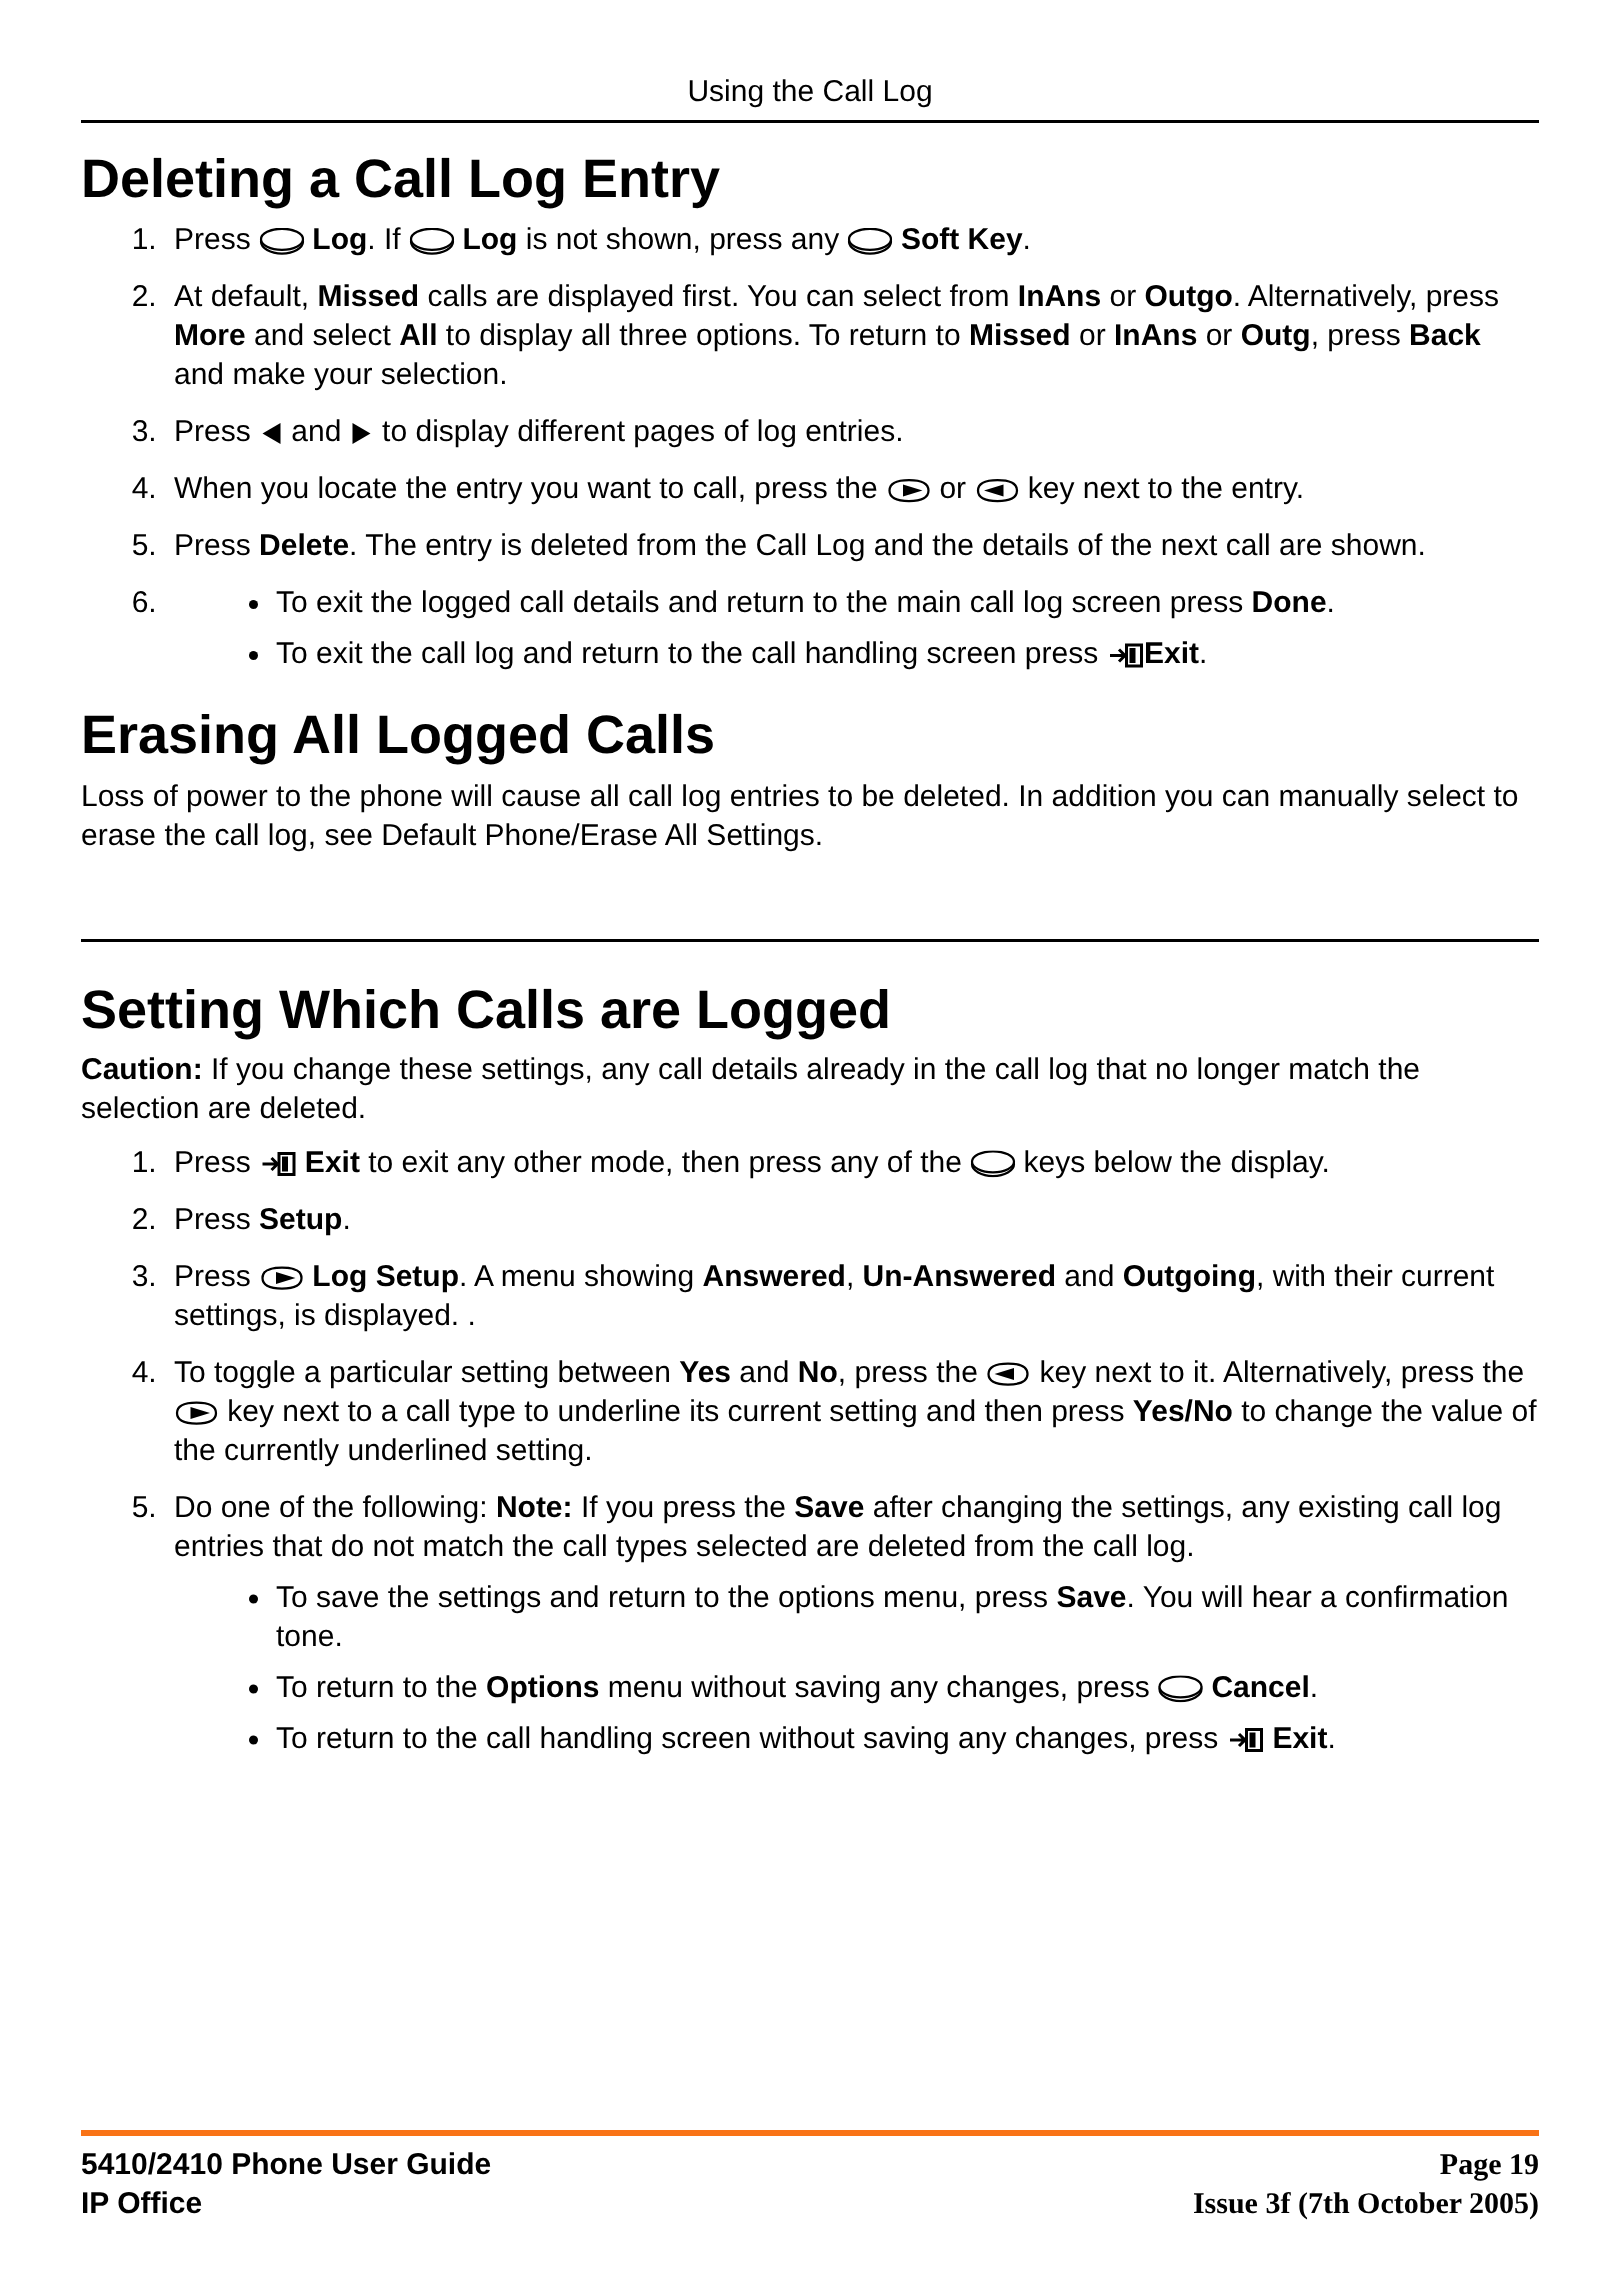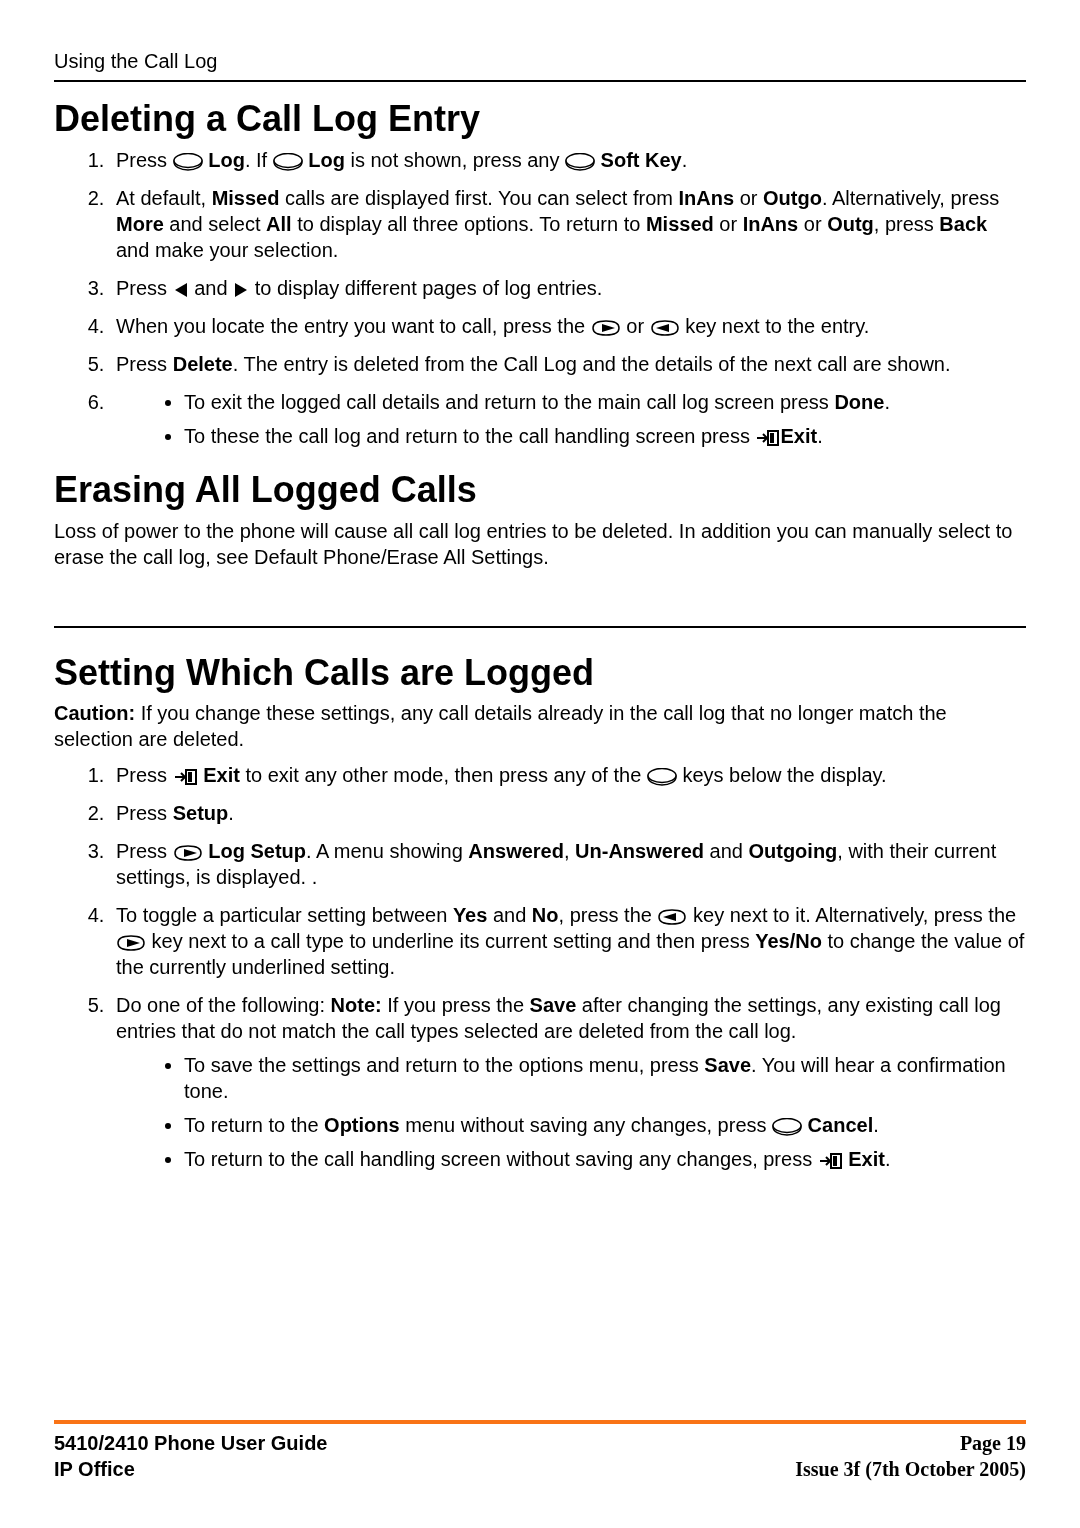--- a/index.html
+++ b/index.html
@@ -11,21 +11,21 @@
     background: #fff;
     color: #000;
     font-size: 20px;
     line-height: 1.3;
     position: relative;
   }
   .page {
     padding: 48px 54px 0 54px;
   }
   .header-area {
-    text-align: left;
+    text-align: center;
     font-size: 20px;
     padding-bottom: 6px;
     border-bottom: 2px solid #000;
     margin-bottom: 14px;
   }
   h1 {
     font-size: 36px;
     font-weight: bold;
     margin: 0 0 4px 0;
   }
@@ -139,21 +139,21 @@
         </svg><span> or </span><svg class="icon" width="30" height="18">
           <use href="#oval-key-left"></use>
         </svg><span> key next to the entry.</span>
     </li>
     <li>
       <span>Press </span><b>Delete</b><span>. The entry is deleted from the Call Log and the details of the next call are shown.</span>
     </li>
     <li>
       <ul class="sub">
         <li><span>To exit the logged call details and return to the main call log screen press </span><b>Done</b><span>.</span></li>
-        <li><span>To these the call log and return to the call handling screen press </span><svg class="icon" width="25" height="18">
+        <li><span>To exit the call log and return to the call handling screen press </span><svg class="icon" width="25" height="18">
               <use href="#exit-icon"></use>
             </svg><b>Exit</b><span>.</span></li>
       </ul>
     </li>
   </ol>
 
   <h1>Erasing All Logged Calls</h1>
   <p class="body">Loss of power to the phone will cause all call log entries to be deleted. In addition you can manually select to erase the call log, see Default Phone/Erase All Settings.</p>
 
   <div class="section-gap"></div>

